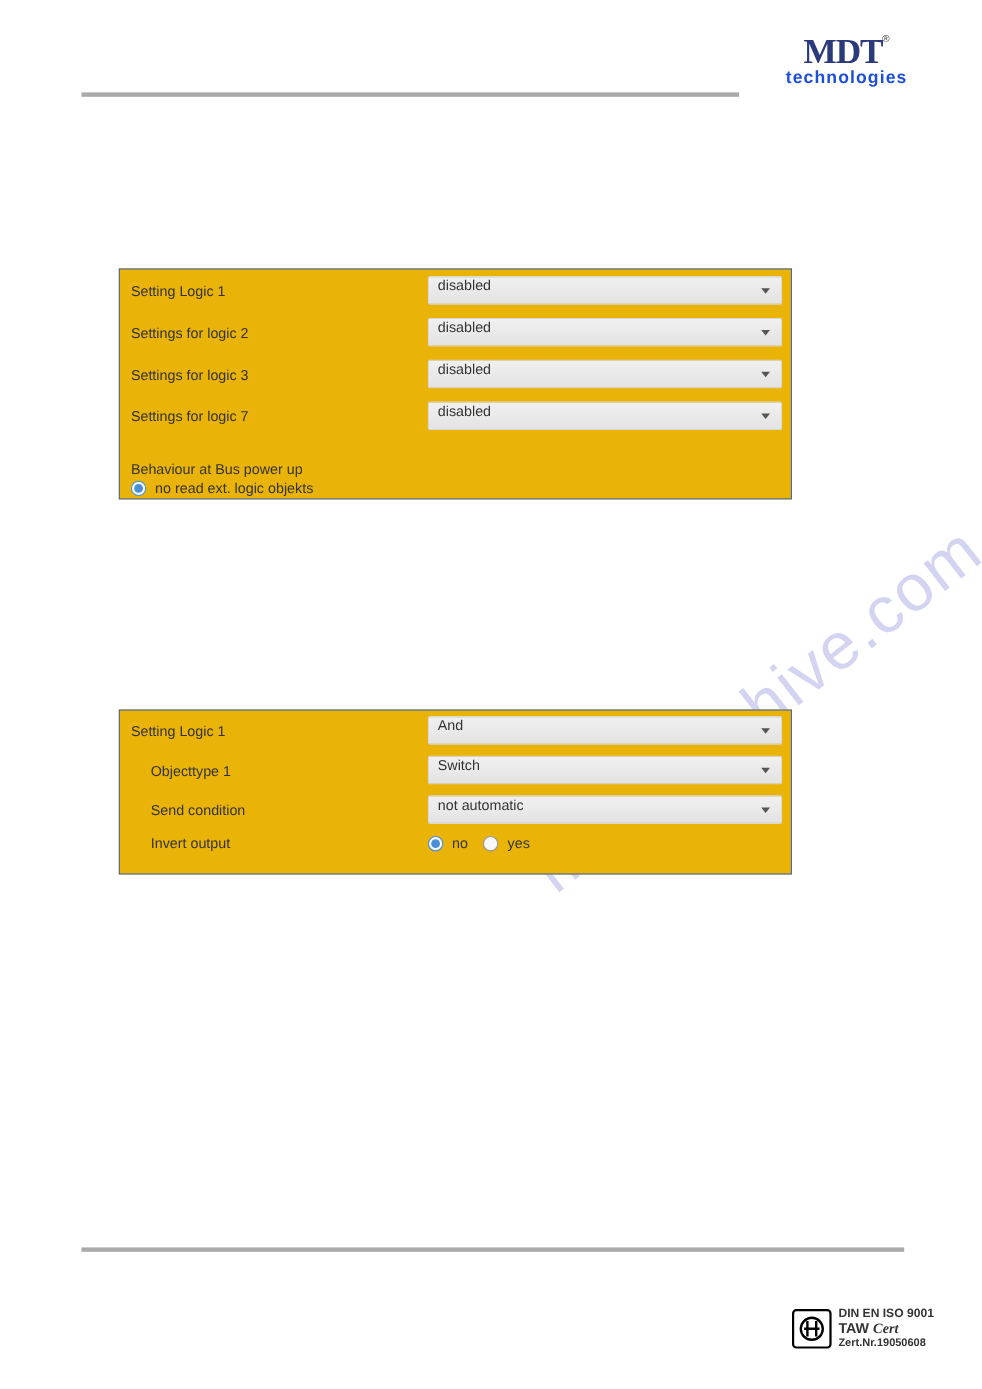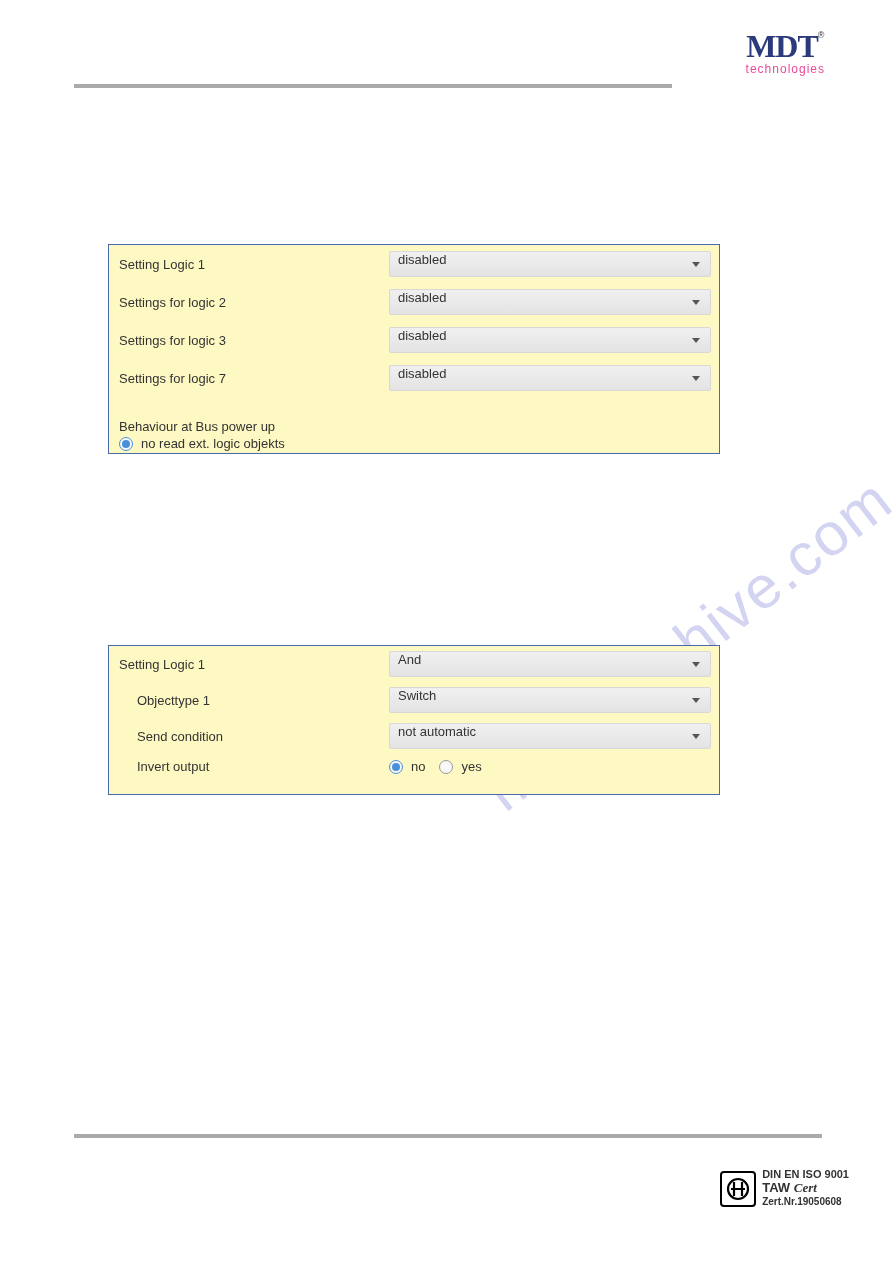--- a/index.html
+++ b/index.html
@@ -35,34 +35,35 @@
   }
   .logo-top .mdt {
     font-family: Georgia, serif;
     font-weight: 900;
     font-size: 32px;
     letter-spacing: -1px;
     color: #2a3a7a;
     line-height: 1;
   }
   .logo-top .tag {
-    font-size: 12px;
-    color: #ec4899;
+    font-size: 16px;
+    color: #1d4ed8;
     letter-spacing: 1px;
+    font-weight: bold;
   }
   .logo-top .reg {
     font-size: 9px;
     vertical-align: top;
     color: #333;
   }
 
   .panel {
     position: absolute;
     border: 1px solid #4a6aaa;
-    background: #fef9c3;
+    background: #eab308;
   }
   .panel1 { top: 244px; left: 108px; width: 612px; height: 210px; }
   .panel2 { top: 645px; left: 108px; width: 612px; height: 150px; }
 
   .row {
     display: flex;
     align-items: center;
     padding: 6px 8px 6px 10px;
   }
   .row2 { padding-top: 5px; padding-bottom: 5px; }
@@ -143,24 +144,24 @@
     opacity: 0.55;
     transform: rotate(-38deg);
     transform-origin: center;
     pointer-events: none;
     font-family: Arial, sans-serif;
     letter-spacing: 2px;
   }
 
   .cert {
     position: absolute;
-    bottom: 56px;
+    bottom: 36px;
     right: 44px;
     display: flex;
-    align-items: flex-end;
+    align-items: center;
     gap: 6px;
   }
   .cert-mark {
     width: 36px;
     height: 36px;
     border: 2px solid #000;
     border-radius: 4px;
     display: flex;
     align-items: center;
     justify-content: center;

